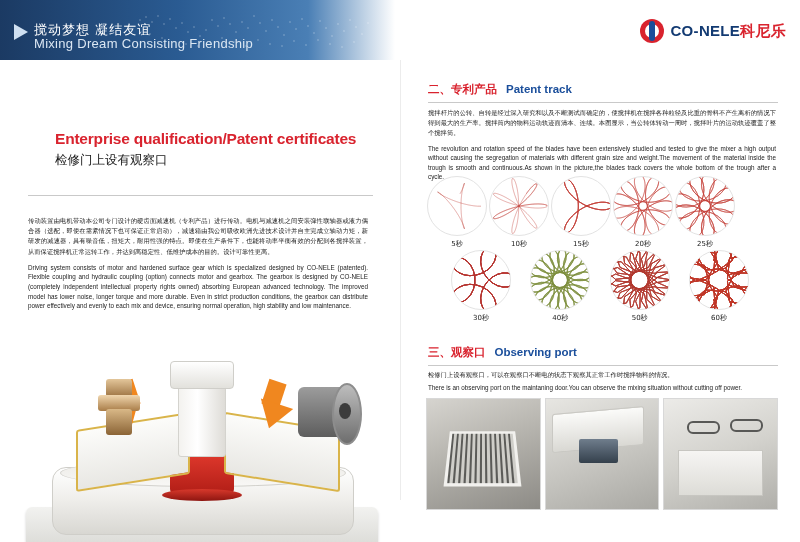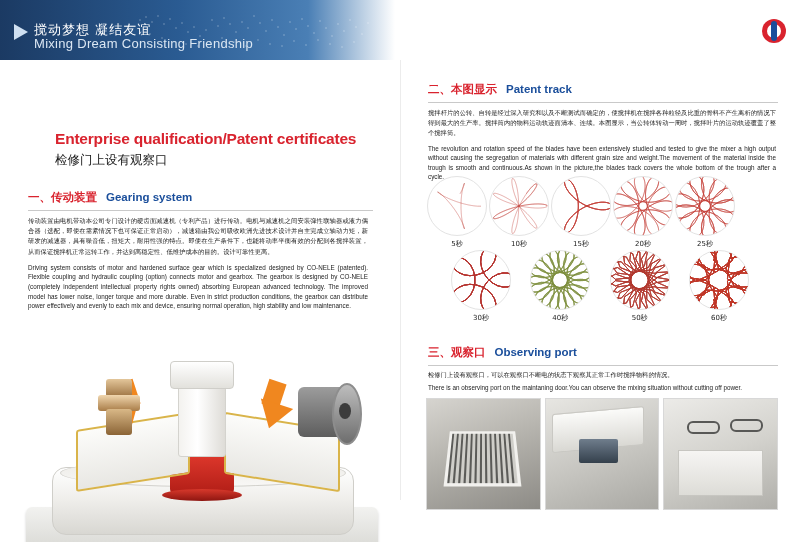--- a/index.html
+++ b/index.html
@@ -312,35 +312,34 @@
             <circle cx="222" cy="45" r="1.1"></circle>
             <circle cx="234" cy="40" r="1.1"></circle>
         </g>
       </svg>
       <div class="hdr-arrow"></div>
       <div class="hdr-cn">搅动梦想 凝结友谊</div>
       <div class="hdr-en">Mixing  Dream Consisting Friendship</div>
     </div>
     <div class="logo">
       <div class="logo-mark"></div>
+      <div class="logo-text">
+        <span>CO-NELE</span><span class="red">科尼乐</span>
+      </div>
     </div>
   </div>
 
   <div class="spine"></div>
 
   <div class="col-left">
 
     <div class="title-main">Enterprise qualification/Patent certificates</div>
     <div class="title-sub">检修门上设有观察口</div>
 
     <div class="l-sec1">
-      <div class="sec-head">
-        <span class="sec-cn">一、传动装置</span>
-        <span class="sec-en">Gearing system</span>
-      </div>
       <div class="sec-rule"></div>
     </div>
 
     <div class="l-text">
       <div class="body-cn">传动装置由电机带动本公司专门设计的硬齿面减速机（专利产品）进行传动。电机与减速机之间安装弹性联轴器或液力偶合器（选配，即使在需紧情况下也可保证正常启动），减速箱由我公司吸收欧洲先进技术设计并自主完成立轴动力矩，新研发的减速器，具有噪音低，扭矩大，耐用性强的特点。即使在生产条件下，也能将动率平衡有效的分配到各搅拌装置，从而保证搅拌机正常运转工作，并达到高稳定性、低维护成本的目的。设计可靠性更高。</div>
       <div class="body-en" style="margin-top:6px">Driving system consists of motor and hardened surface gear which is specialized designed by CO-NELE (patented). Flexible coupling and hydraulic coupling (option) connects motor and gearbox. The gearbox is designed by CO-NELE (completely independent intellectual property rights owned) absorbing European advanced technology. The improved model has lower noise, longer torque and more durable. Even in strict production conditions, the gearbox can distribute power effectively and evenly to each mix and device, ensuring normal operation, high stability and low maintenance.</div>
     </div>
 
     <div class="machine">
       <div class="m-base-shadow"></div>
@@ -367,21 +366,21 @@
           <div class="g-hub"></div>
       </div>
     </div>
 
   </div>
 
   <div class="col-right">
 
     <div class="r-sec1">
       <div class="sec-head">
-        <span class="sec-cn">二、本图显示</span>
+        <span class="sec-cn">二、专利产品</span>
         <span class="sec-en">Patent track</span>
       </div>
       <div class="sec-rule"></div>
     </div>
 
     <div class="r-text">
       <div class="body-cn">搅拌杆片的公转、自转是经过深入研究和以及不断测试而确定的，使搅拌机在搅拌各种粒径及比重的骨料不产生离析的情况下得到最大的生产率。搅拌筒内的物料运动轨迹面清本、连续。本图显示，当公转体转动一周时，搅拌叶片的运动轨迹覆盖了整个搅拌筒。</div>
       <div class="body-en" style="margin-top:5px">The revolution and rotation speed of the blades have been extensively studied and tested to give the mixer a high output without causing the segregation of materials with different grain size and weight.The movement of the material inside the trough is smooth and continuous.As shown in the picture,the blades track covers the whole bottom of the trough after a cycle.</div>
     </div>
 

